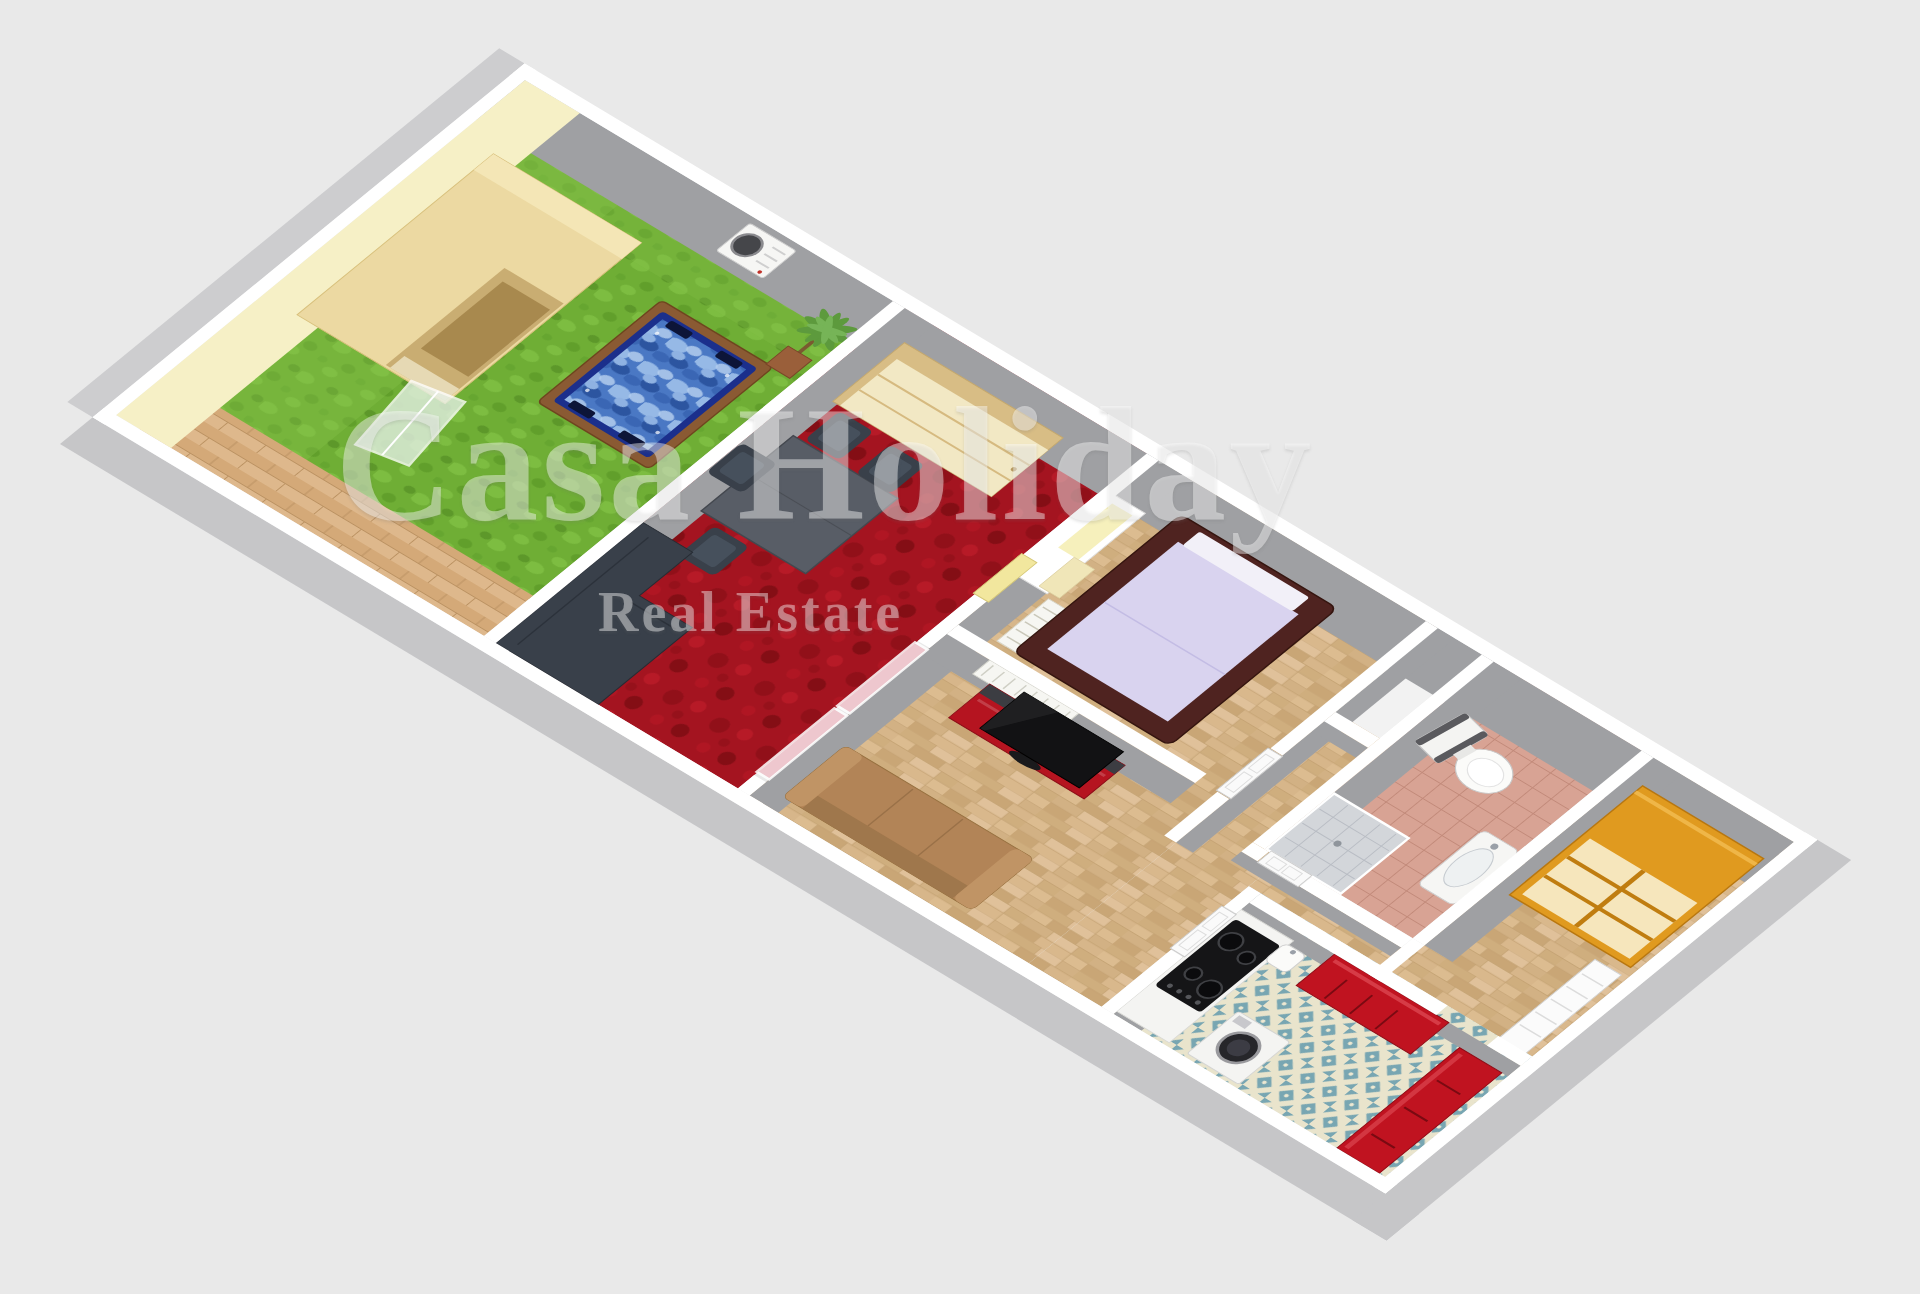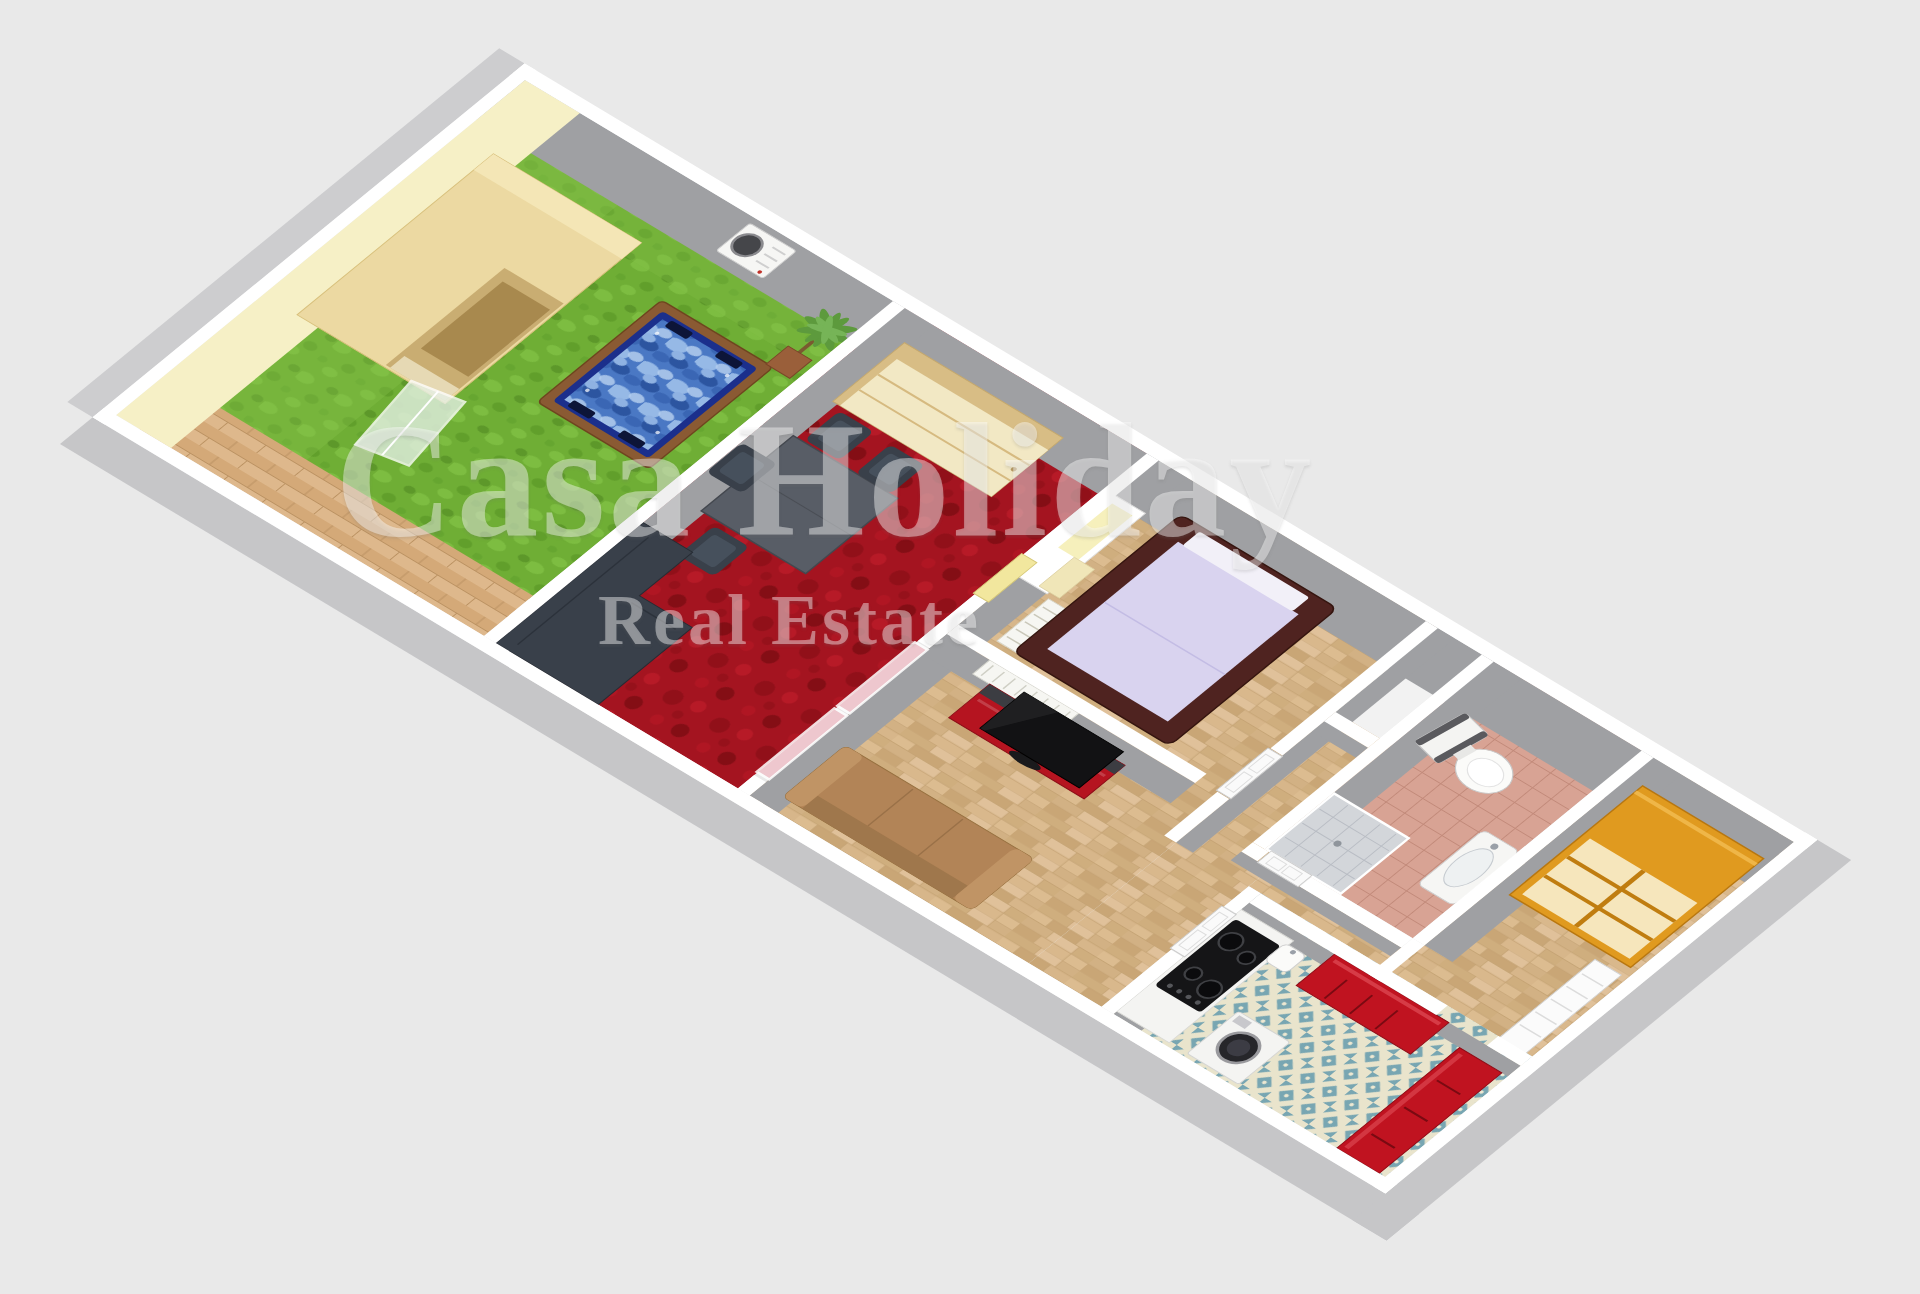--- a/index.html
+++ b/index.html
@@ -3,22 +3,22 @@
 <meta charset="utf-8">
 <style>
   html,body{margin:0;padding:0;background:#e9e9e9;}
   .stage{position:relative;width:1920px;height:1294px;overflow:hidden;background:#e9e9e9;
          font-family:"Liberation Sans",sans-serif;}
   .stage svg{display:block;}
   .watermark{position:absolute;left:0;top:0;width:100%;height:100%;pointer-events:none;}
   .wm-line{position:absolute;font-family:"Liberation Serif",serif;font-weight:bold;
            white-space:nowrap;line-height:1;letter-spacing:3px;
            text-shadow:0 2px 3px rgba(110,110,110,0.18);}
-  .wm-1{left:335px;top:398px;font-size:164px;}
-  .wm-2{left:598px;top:584px;font-size:72px;}
+  .wm-1{left:335px;top:382px;font-size:164px;}
+  .wm-2{left:598px;top:584px;font-size:56px;}
 </style>
 </head>
 <body>
 
 <div class="stage">
 
 <svg width="1920" height="1294" viewBox="0 0 1920 1294">
   <defs>
     <pattern id="pat-wood" patternUnits="userSpaceOnUse" width="160" height="80">
       <rect width="160" height="80" fill="#d7b68a"></rect>

